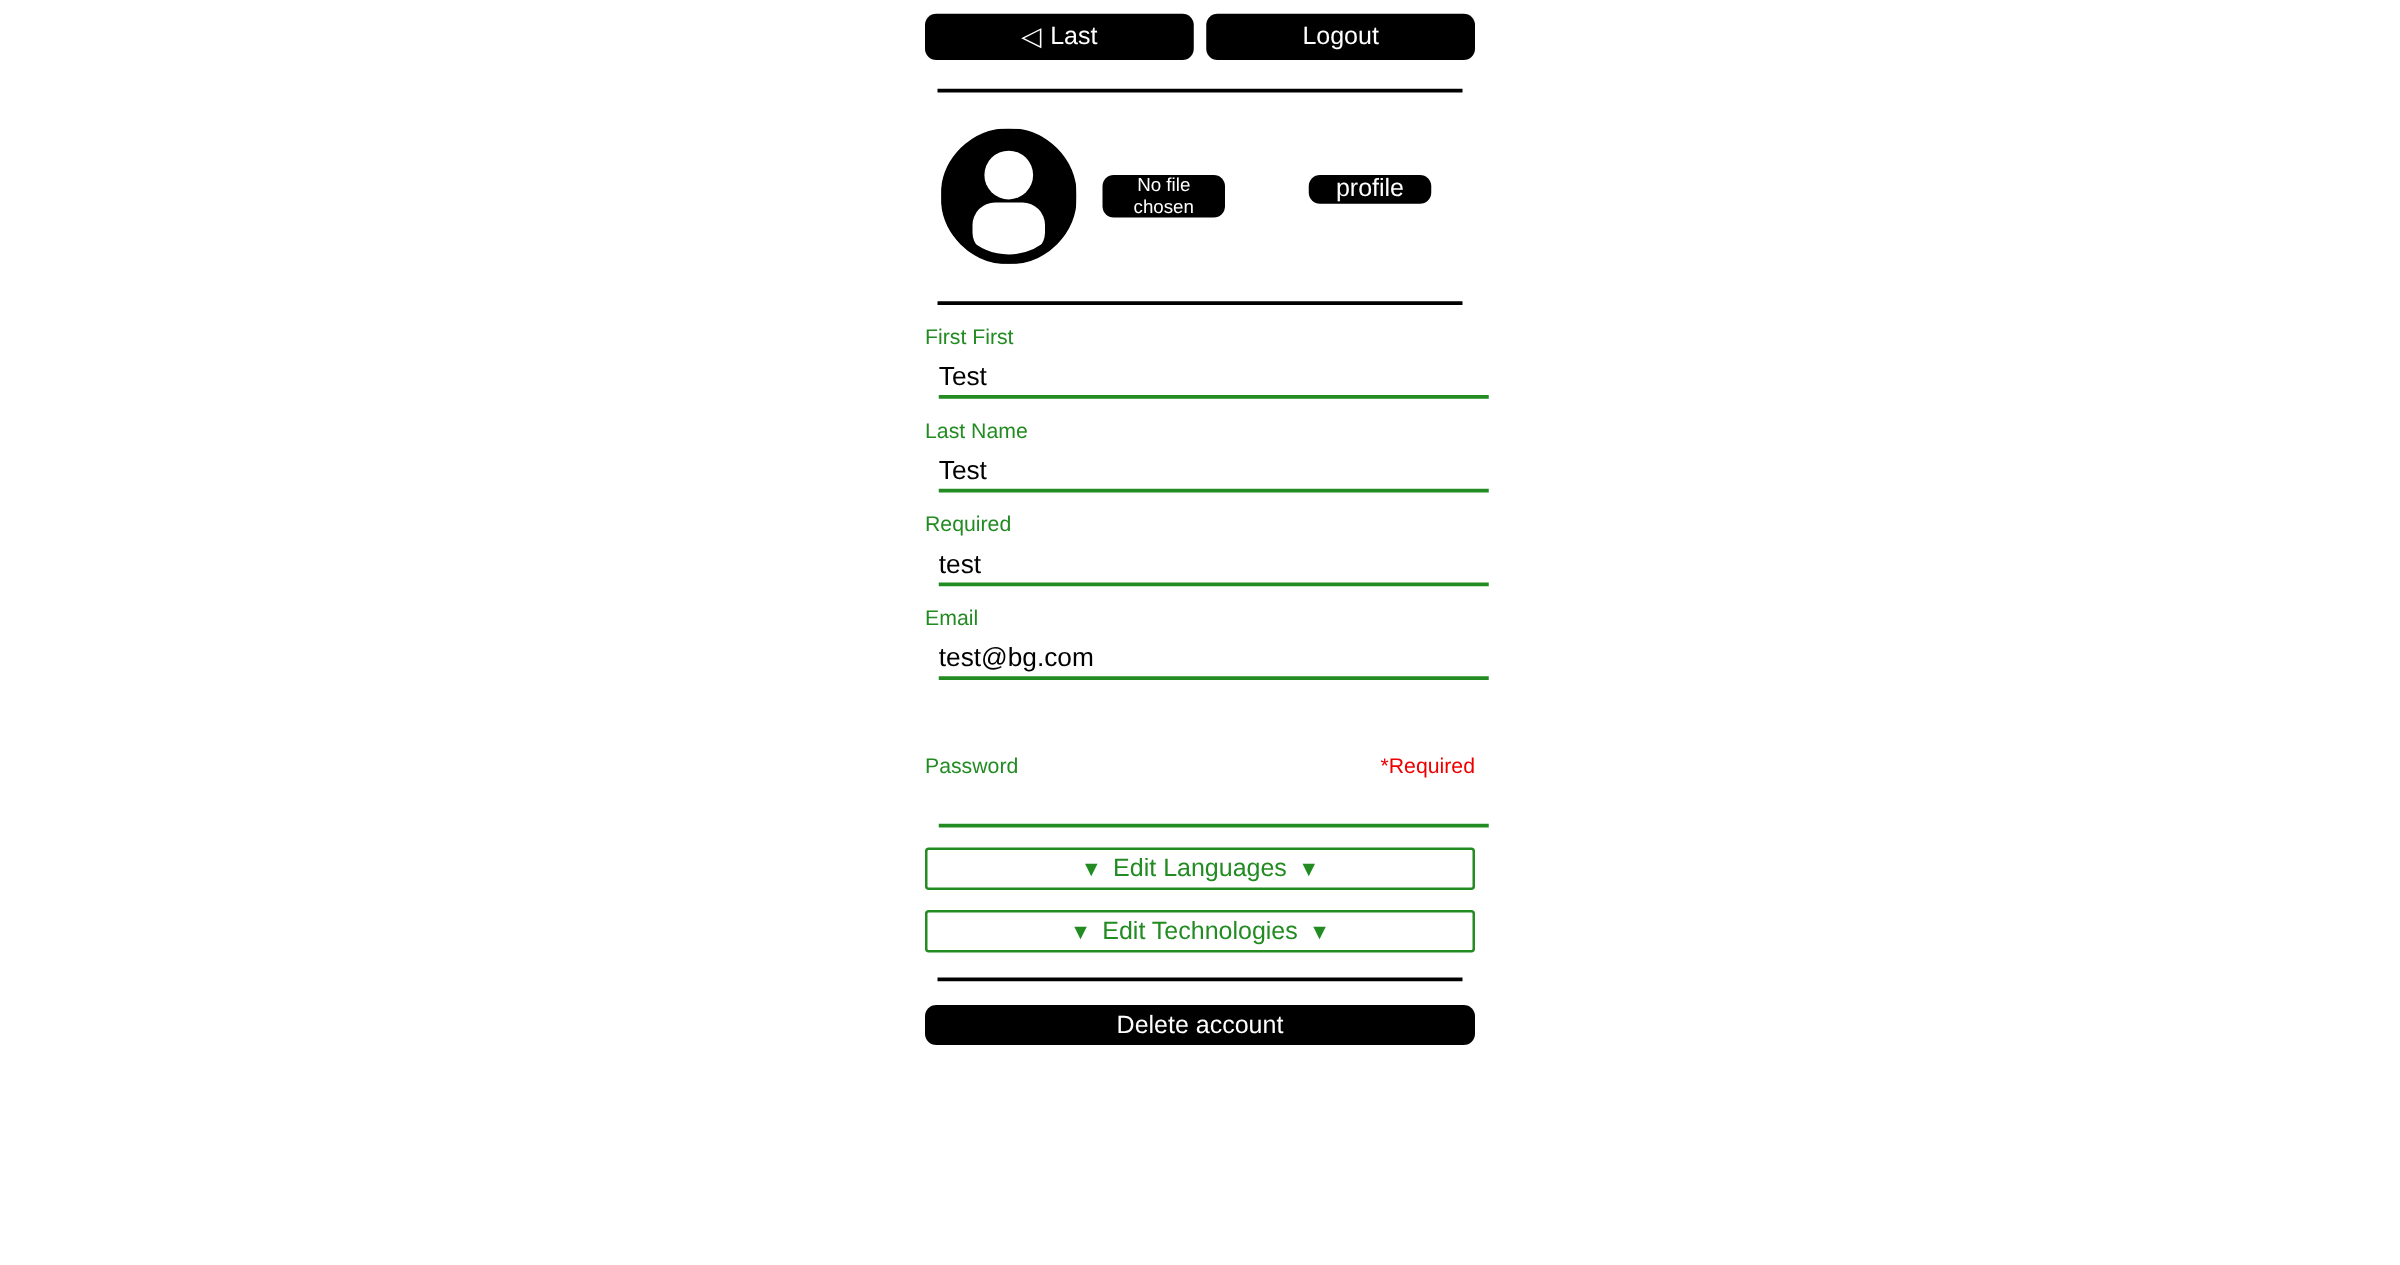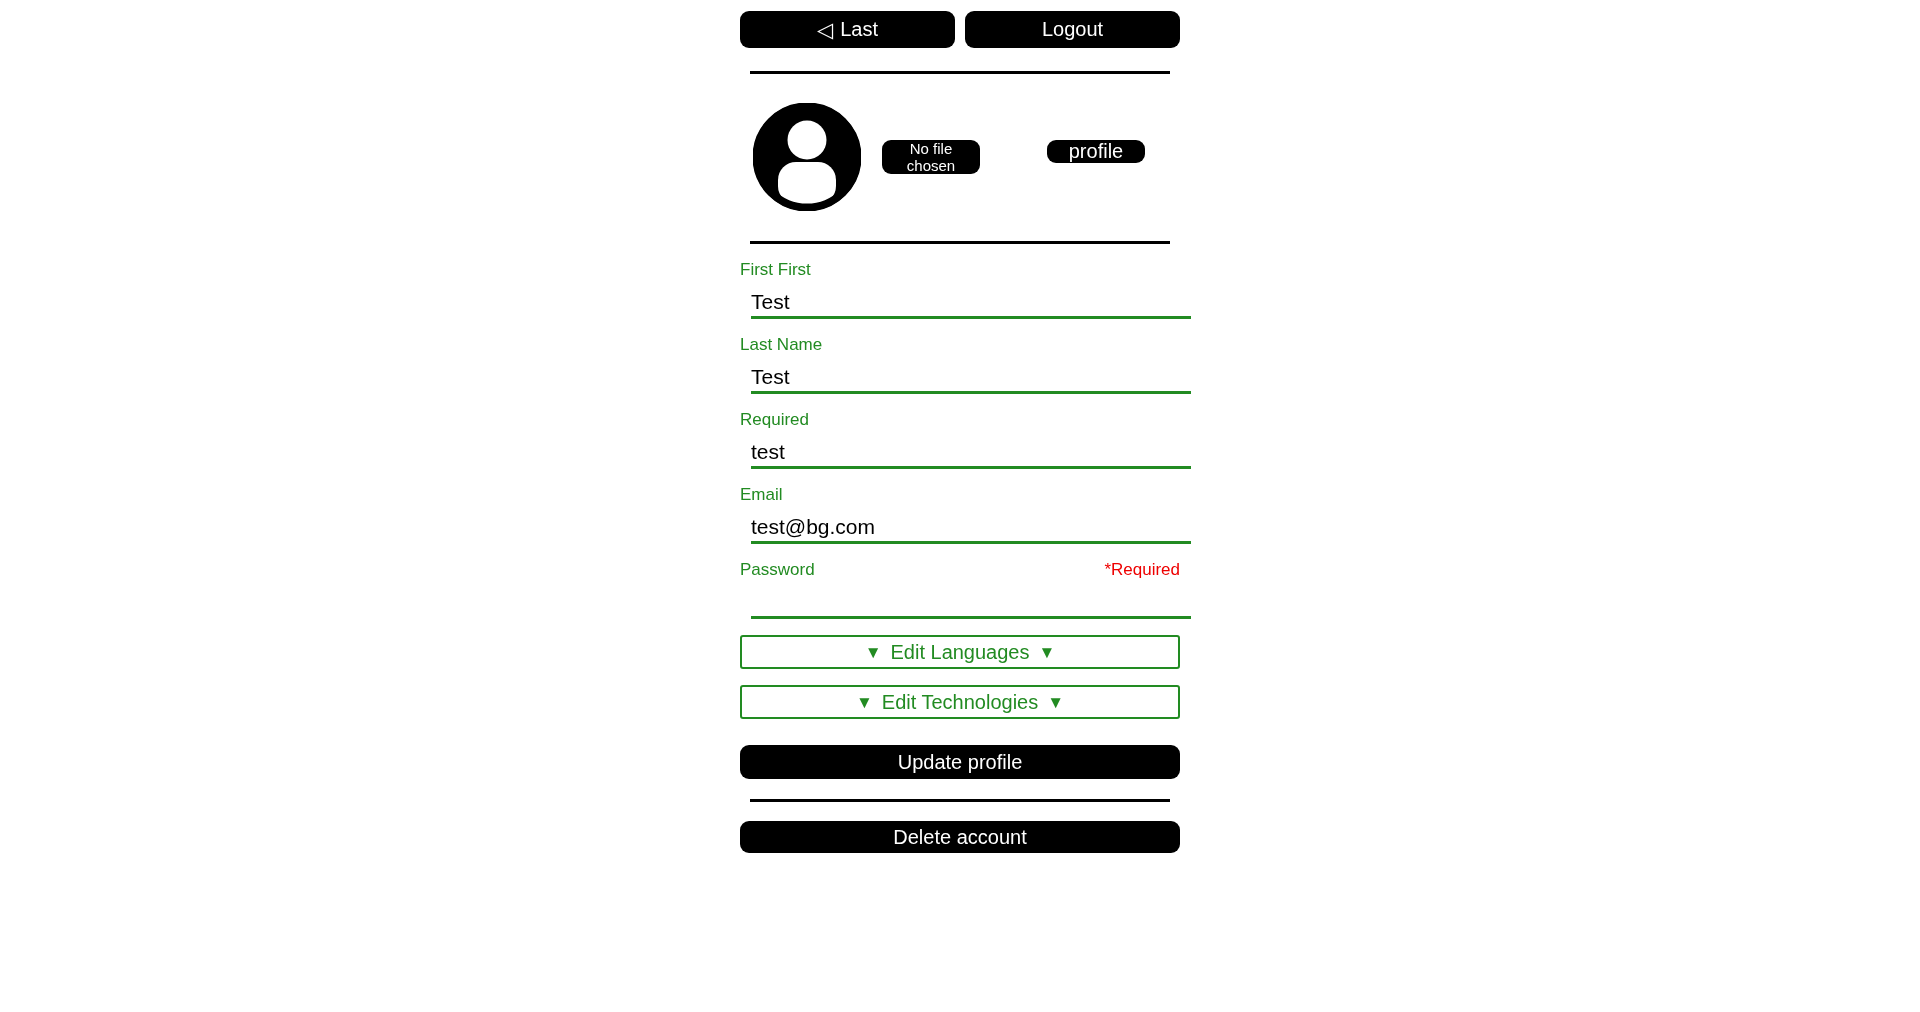--- a/index.html
+++ b/index.html
@@ -56,21 +56,21 @@
   .btn-file{height:34px;font-size:15px;}
   .btn-update-pic{height:23px;margin-left:48px;}
   
   .fields{margin-top:16px;}
   .field{margin-bottom:16px;}
   .field-top{
     display:flex;justify-content:space-between;align-items:baseline;
     line-height:19px;margin-bottom:2px;
   }
   .field-label{color:var(--accent);font-size:17px;}
-  .required-note{color:var(--required);font-size:17px;}
+  .required-note{color:var(--required);font-size:17px;margin-top:43px;}
   .field-input{
     display:block;width:100%;
     border:none;border-bottom:3px solid var(--accent);
     padding:0 0 2px 0;margin:11px;
     font-family:inherit;font-size:21px;line-height:24px;height:29px;
     background:transparent;color:#000;outline:none;border-radius:0;
   }
   
   .btn-outline{
     display:flex;align-items:center;justify-content:center;gap:9px;
@@ -167,23 +167,20 @@
       <span>Edit Languages</span>
       <span class="arrow-icon">▼</span>
     </button>
 
     <button class="btn-outline btn-technologies">
       <span class="arrow-icon">▼</span>
       <span>Edit Technologies</span>
       <span class="arrow-icon">▼</span>
     </button>
 
-    <button class="btn-black btn-update-profile">
-      <span>Update profile</span>
-    </button>
   </div>
 
   <hr class="hr-3">
 
   <button class="btn-black btn-delete">
     <span>Delete account</span>
   </button>
 
 </div>
 

